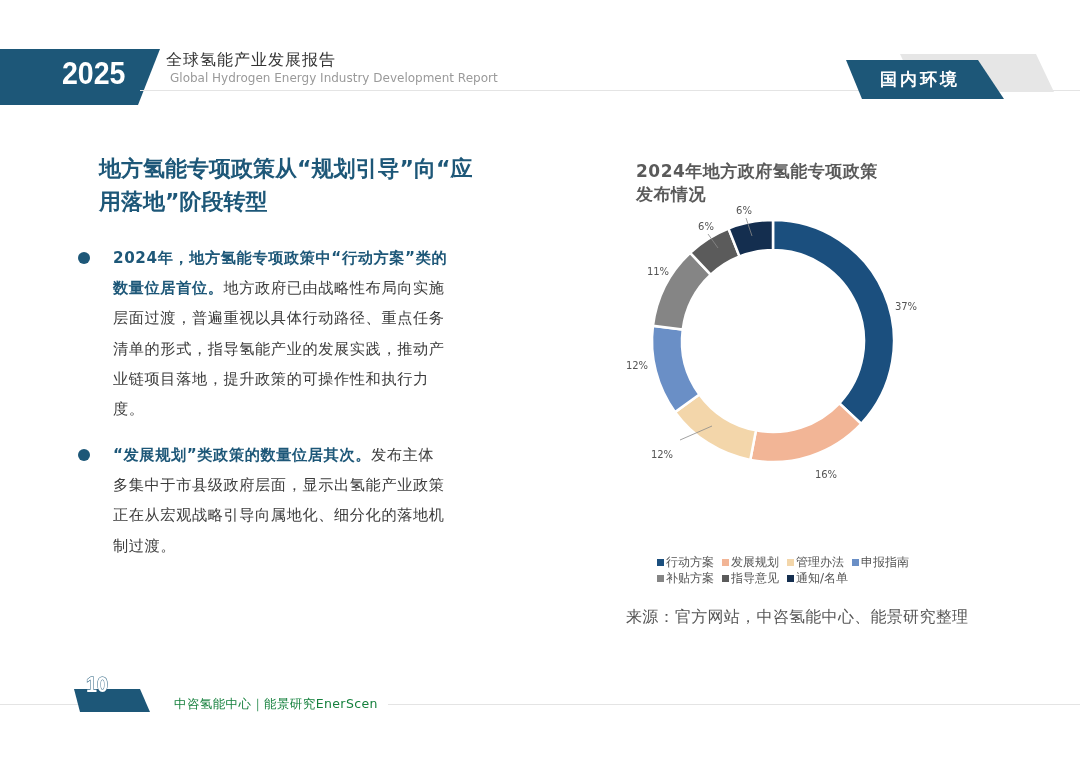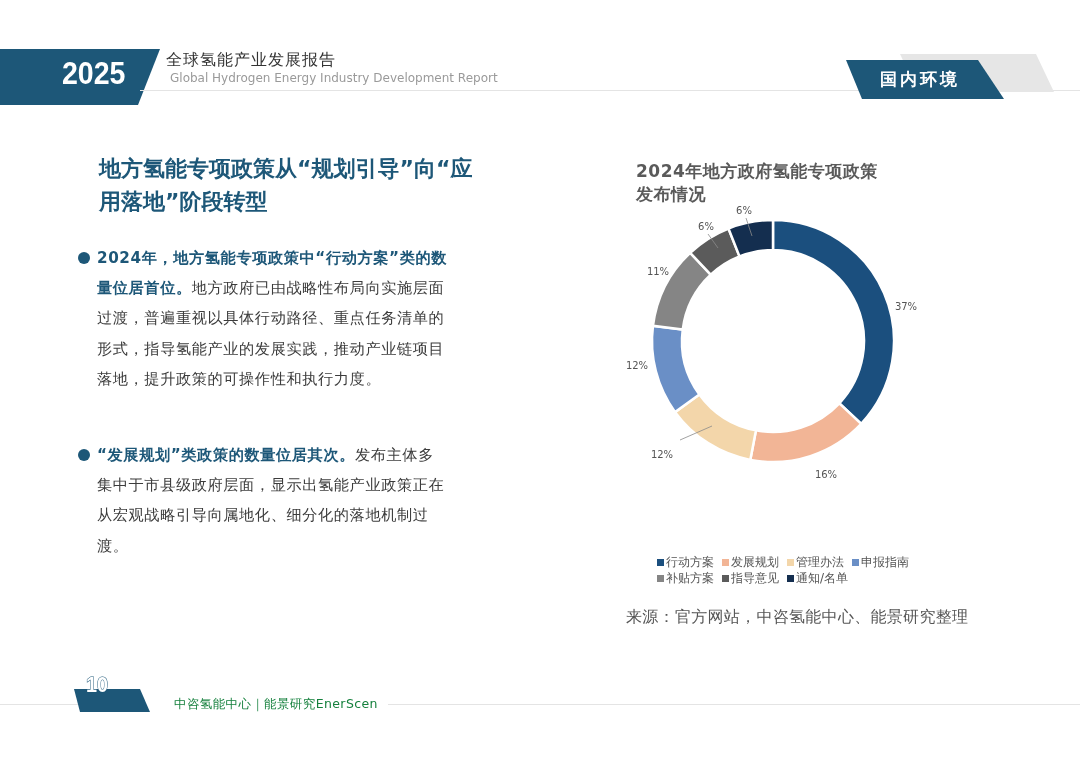--- a/index.html
+++ b/index.html
@@ -10,21 +10,21 @@
   #hdr-year{left:62px;top:56px;font-family:"Liberation Sans",sans-serif;font-weight:bold;font-size:31px;color:#fff;letter-spacing:0px;transform:scaleX(0.92);transform-origin:left;}
   #hdr-title{left:166px;top:50px;font-size:16px;color:#333;letter-spacing:1px;}
   #hdr-sub{left:170px;top:71px;font-size:12px;color:#9a9a9a;font-family:"DejaVu Sans",sans-serif;}
   #hdr-line{left:140px;top:90px;width:940px;height:1px;background:#e4e4e4;}
   #tag-shape{left:840px;top:52px;width:220px;height:50px;}
   #tag-text{left:880px;top:68px;font-size:17px;color:#fff;font-weight:bold;letter-spacing:3px;}
   
   #headline{left:78px;top:152px;width:380px;font-size:22px;font-weight:bold;color:#1d5778;line-height:33px;margin-left:21px;}
   .bullet{left:78px;width:370px;font-size:15.2px;line-height:30.2px;color:#3c3c3c;letter-spacing:0.6px;}
   .bullet .dot{position:absolute;left:0;top:9px;width:12px;height:12px;border-radius:50%;background:#1d5778;}
-  .bullet .txt{margin-left:19px;display:block;}
+  .bullet .txt{margin-left:35px;display:block;}
   .bullet b{color:#1d5778;font-weight:bold;}
   #b1{top:243px;}
   #b2{top:440px;}
   
   #chart-title{left:0;top:160px;width:892px;padding-left:636px;box-sizing:border-box;font-size:17px;color:#5a5a5a;font-weight:bold;letter-spacing:0.5px;}
   #donut{left:600px;top:190px;width:340px;height:310px;}
   .lbl{font-size:10px;fill:#555;font-family:"DejaVu Sans",sans-serif;}
   #legend{left:657px;top:554px;width:260px;font-size:12px;color:#555;line-height:16px;}
   .lg{display:inline-block;margin-right:8px;white-space:nowrap;}
   .lg i{display:inline-block;width:7px;height:7px;margin-right:2px;vertical-align:0px;}

